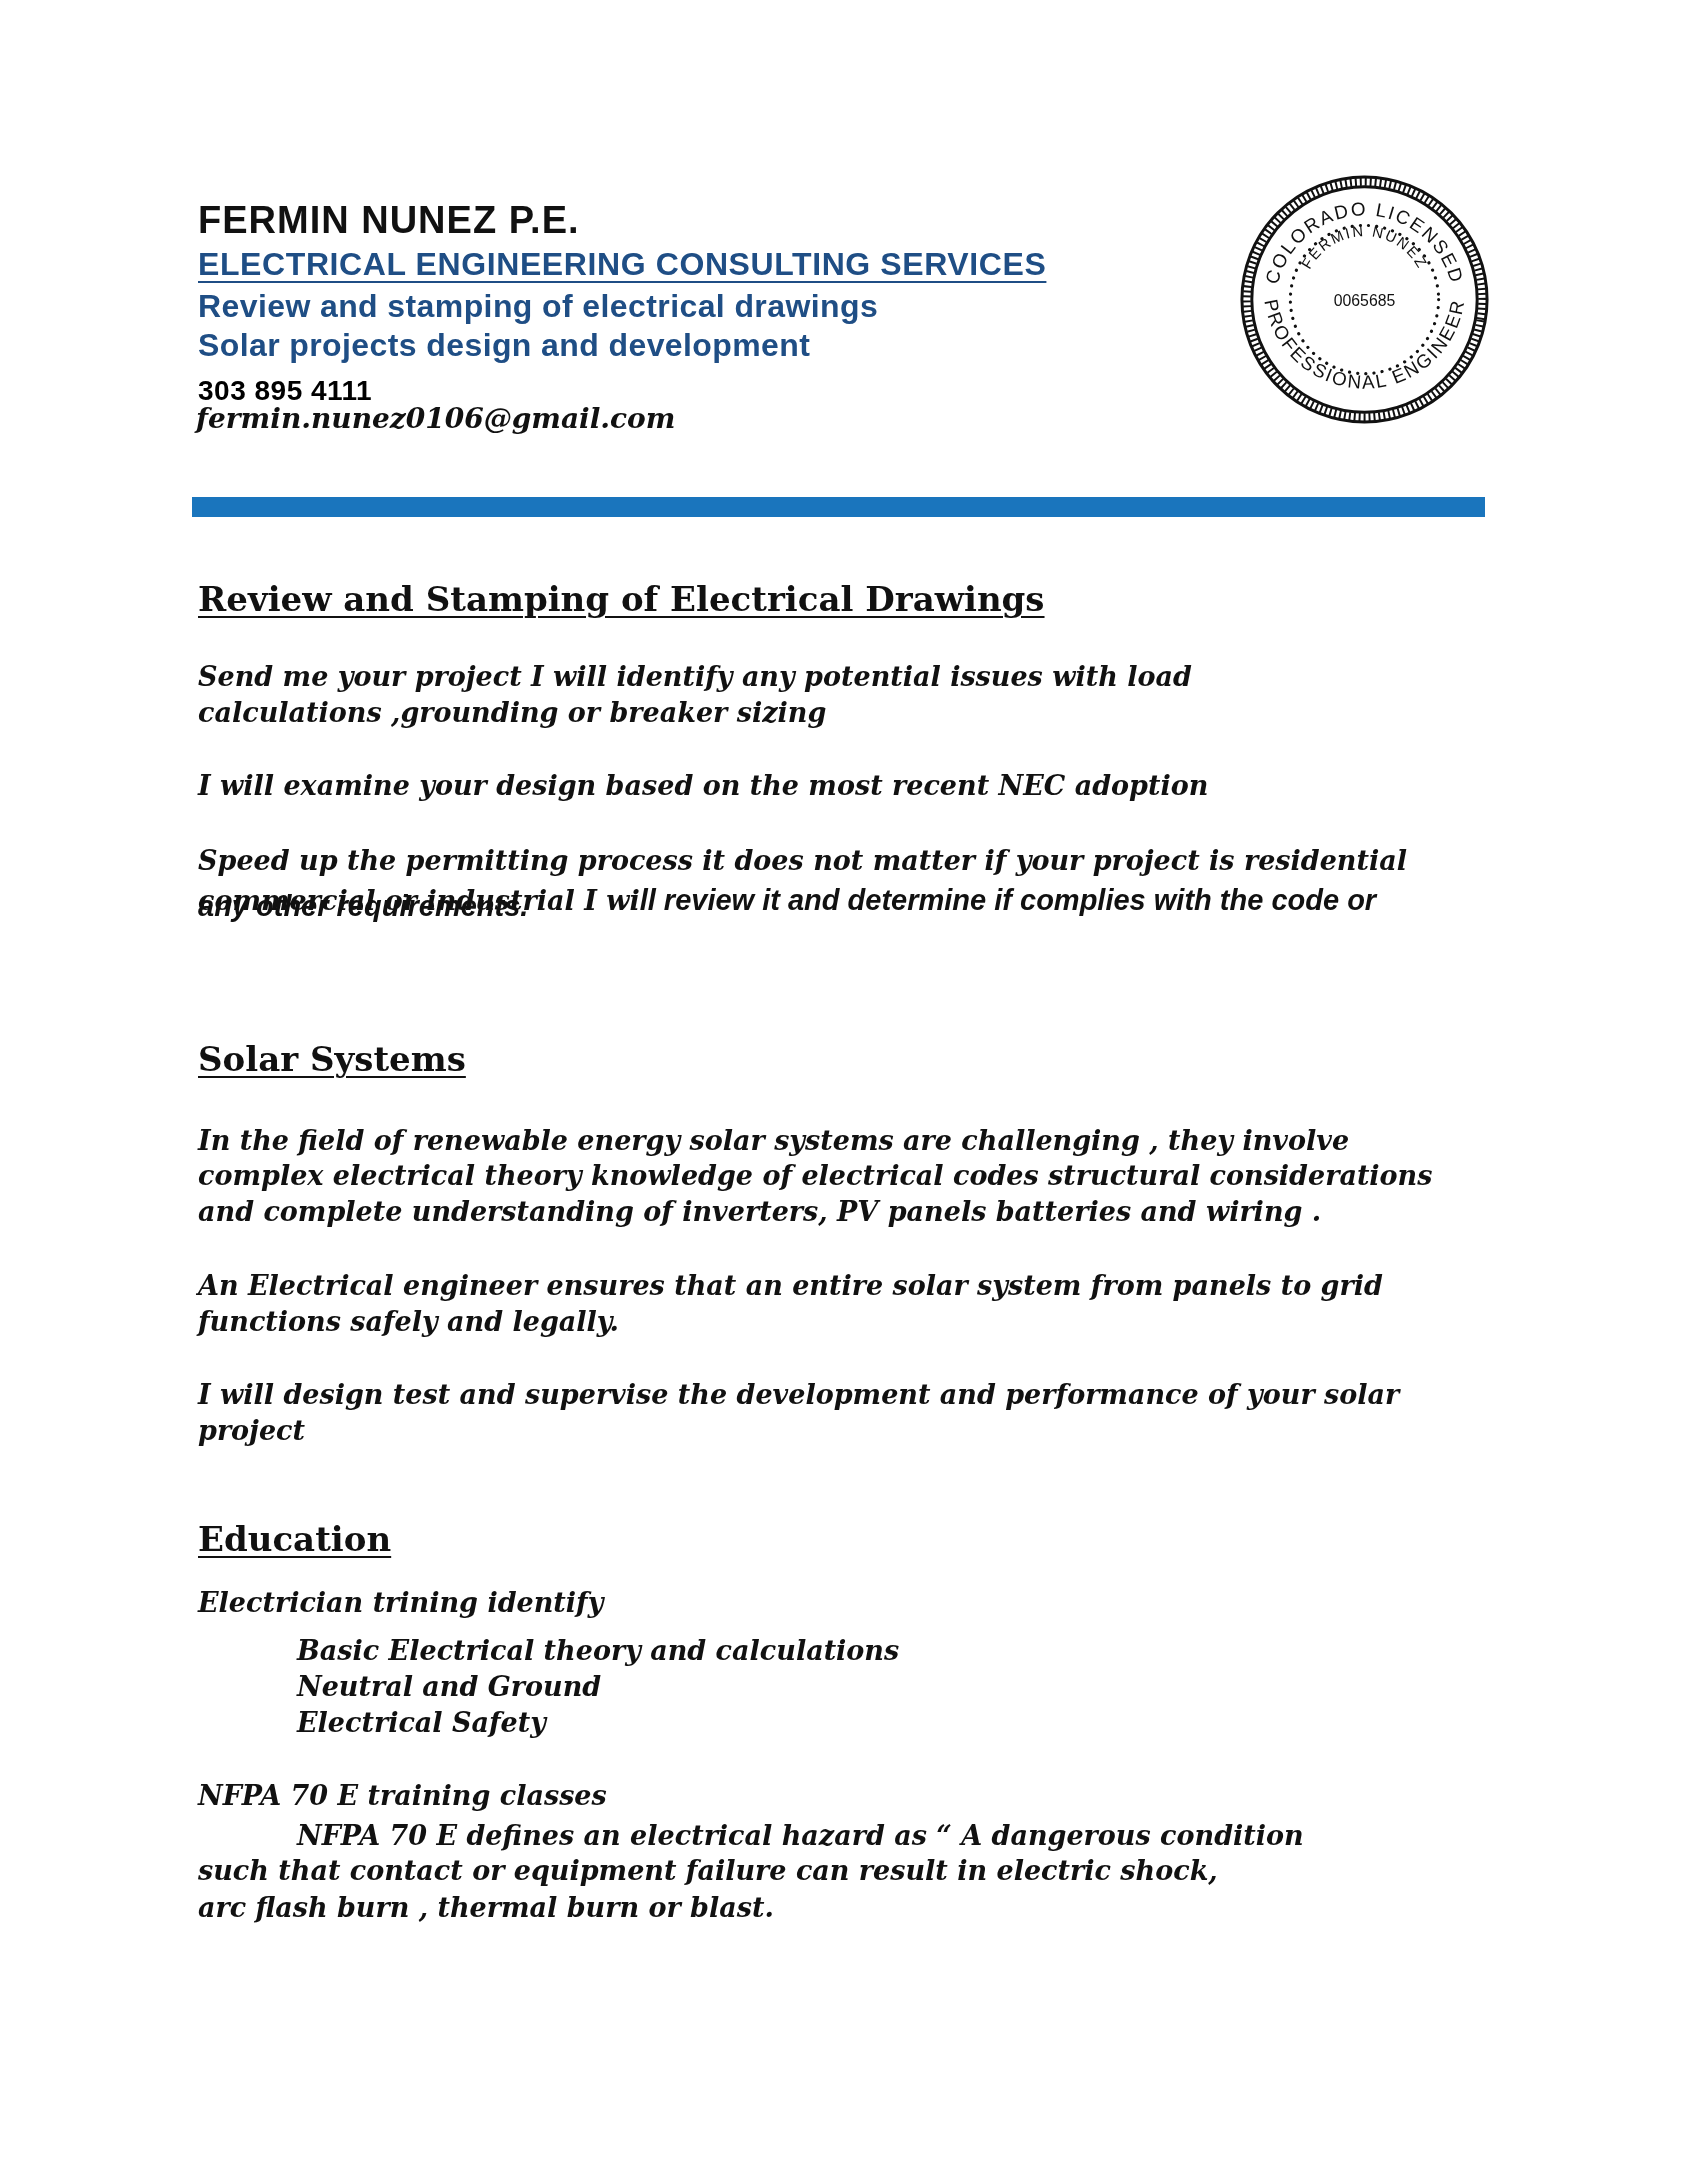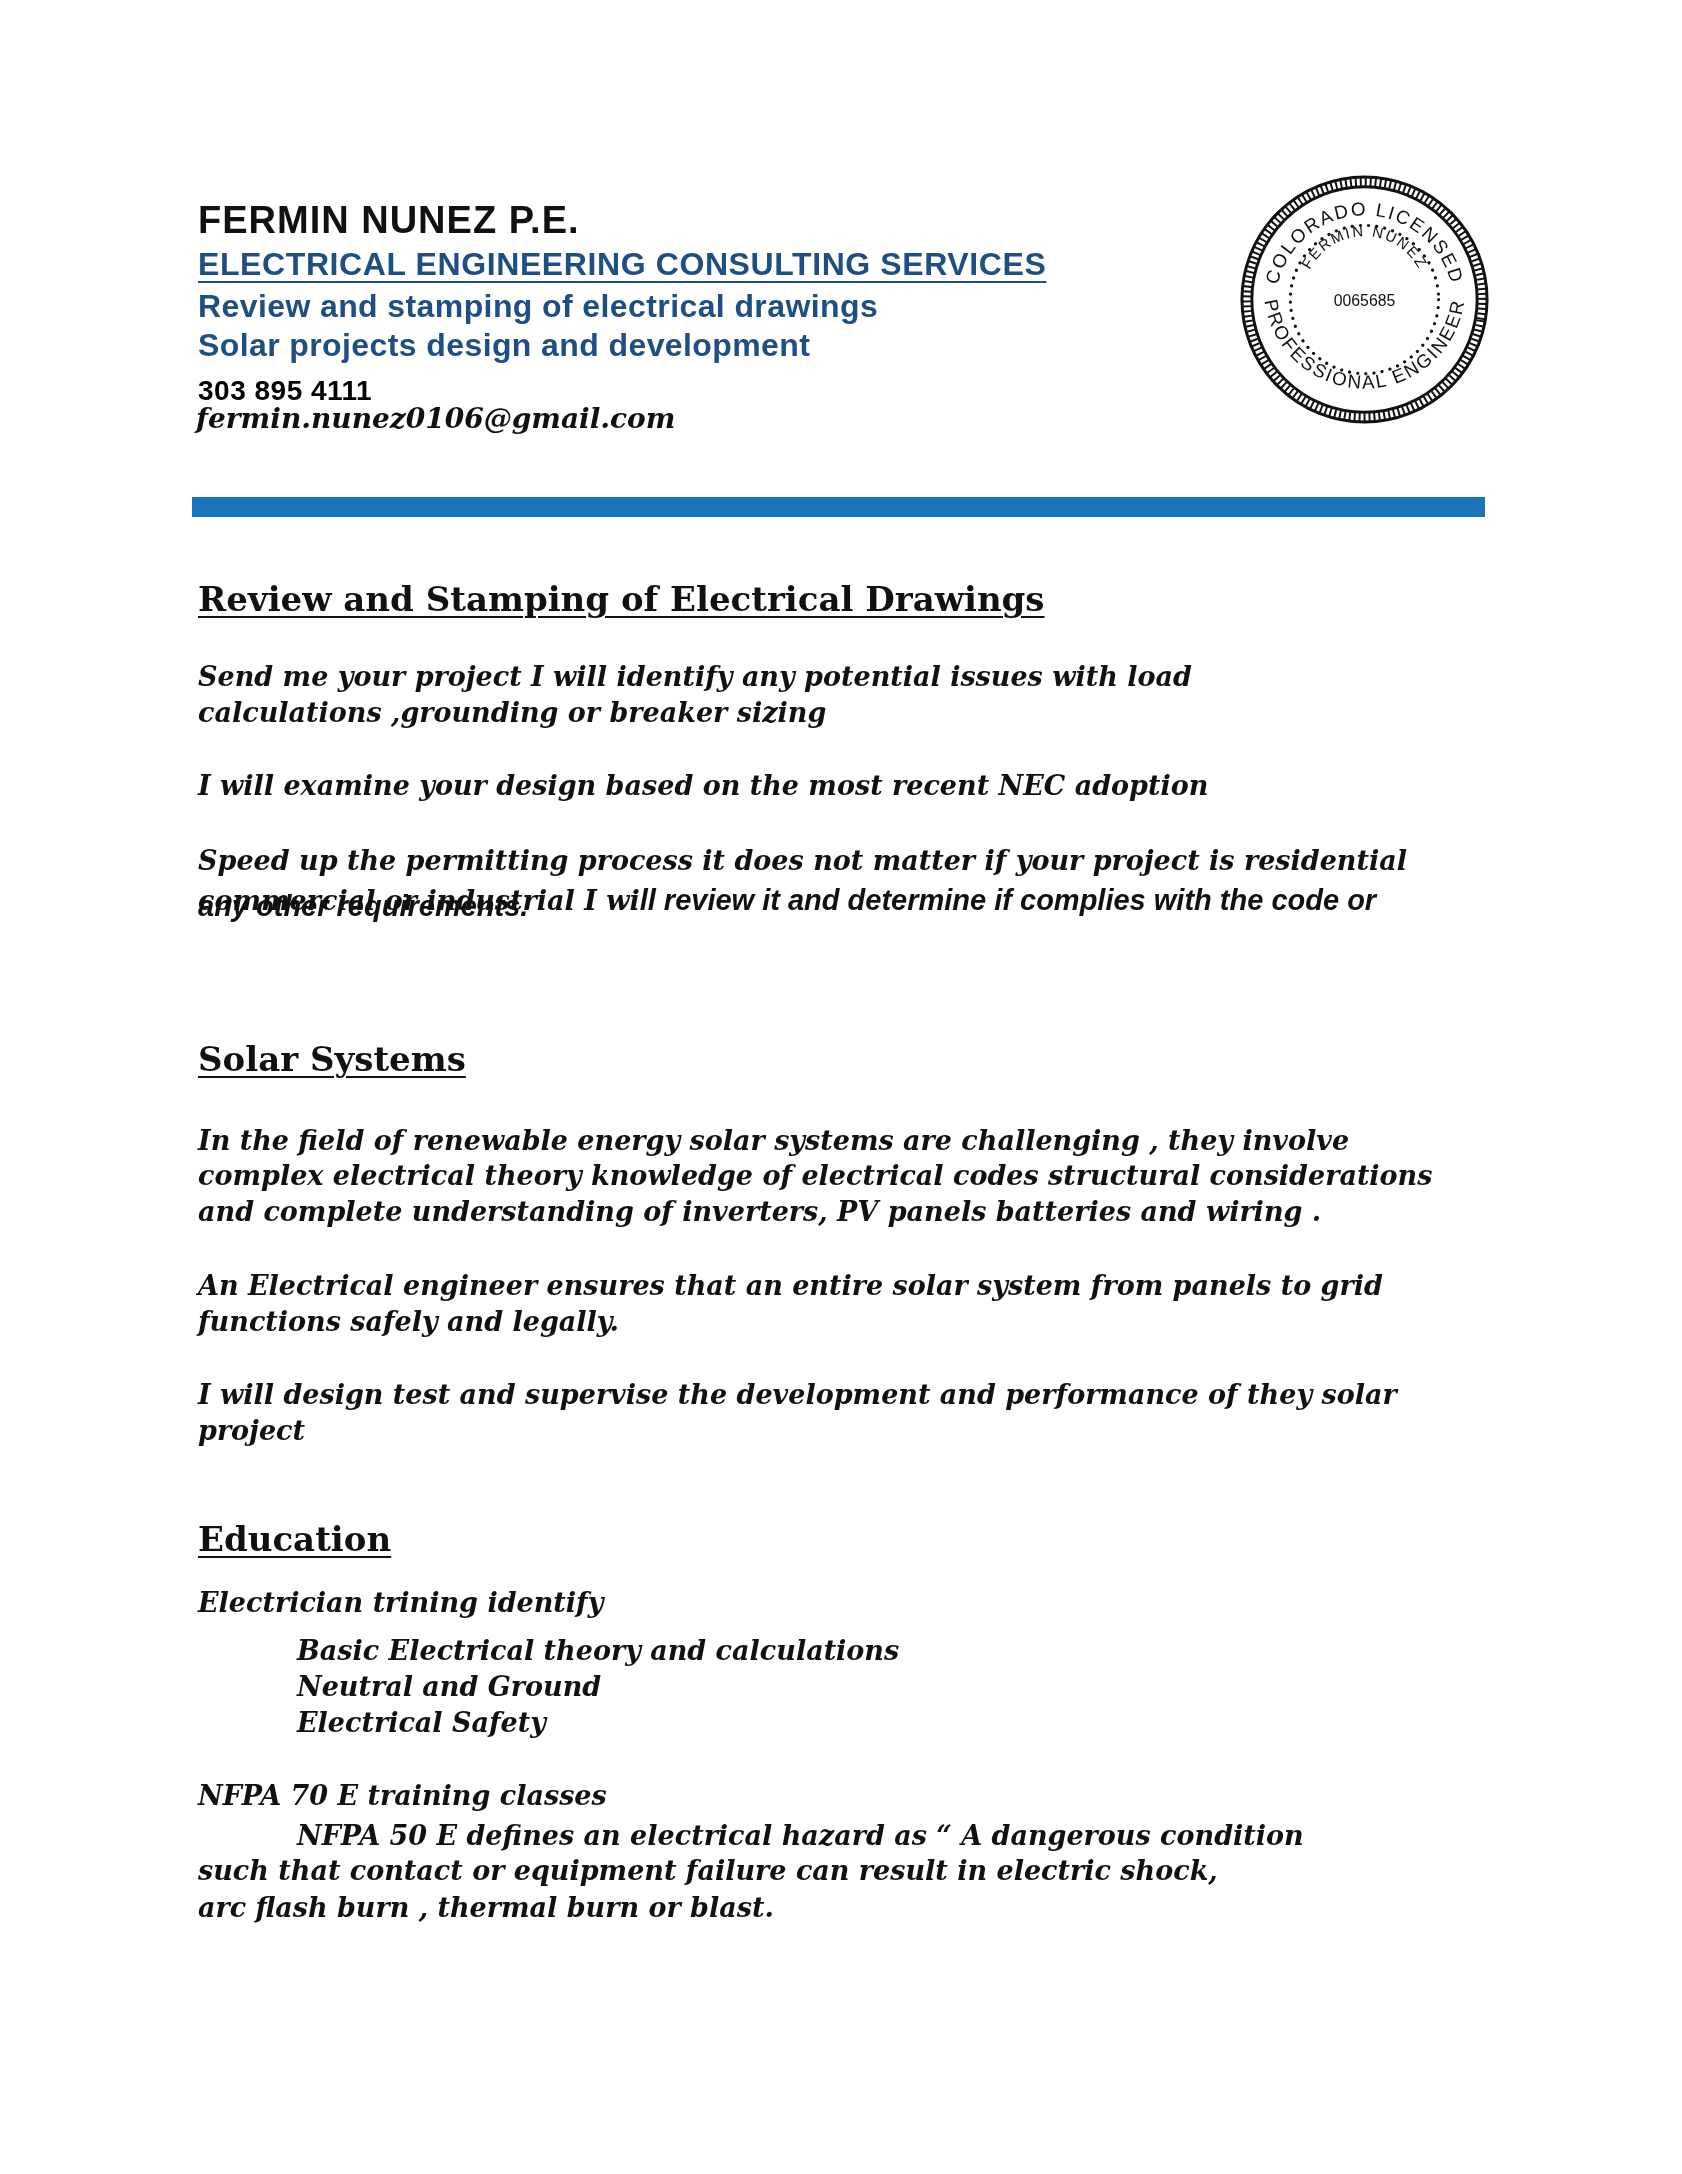--- a/index.html
+++ b/index.html
@@ -61,25 +61,25 @@
 <div class="abs p" style="top:847px;">Speed up the permitting process it does not matter if your project is residential</div>
 <div class="abs p" style="top:886px;"><span>commercial or industrial I wi</span><span class="sans">ll review it and determine if complies with the code or</span></div>
 <div class="abs p" style="top:892px;text-align:right;"><span class="sans">any other requirements.</span></div>
 
 <div class="abs sec-h" style="top:1042px;">Solar Systems</div>
 <div class="abs p" style="top:1127px;">In the field of renewable energy solar systems are challenging , they involve</div>
 <div class="abs p" style="top:1162px;">complex electrical theory knowledge of electrical codes structural considerations</div>
 <div class="abs p" style="top:1198px;">and complete understanding of inverters, PV panels batteries and wiring .</div>
 <div class="abs p" style="top:1272px;">An Electrical engineer ensures that an entire solar system from panels to grid</div>
 <div class="abs p" style="top:1308px;">functions safely and legally.</div>
-<div class="abs p" style="top:1381px;">I will design test and supervise the development and performance of they solar</div>
+<div class="abs p" style="top:1381px;">I will design test and supervise the development and performance of your solar</div>
 <div class="abs p" style="top:1417px;">project</div>
 
 <div class="abs sec-h" style="top:1522px;">Education</div>
 <div class="abs p" style="top:1589px;">Electrician trining identify</div>
 <div class="abs p ind" style="top:1637px;">Basic Electrical theory and calculations</div>
 <div class="abs p ind" style="top:1673px;">Neutral and Ground</div>
 <div class="abs p ind" style="top:1709px;">Electrical Safety</div>
 <div class="abs p" style="top:1782px;">NFPA 70 E training classes</div>
-<div class="abs p ind" style="top:1822px;">NFPA 50 E defines an electrical hazard as “ A dangerous condition</div>
+<div class="abs p ind" style="top:1822px;">NFPA 70 E defines an electrical hazard as “ A dangerous condition</div>
 <div class="abs p" style="top:1857px;">such that contact or equipment  failure can result in electric shock,</div>
 <div class="abs p" style="top:1894px;">arc flash burn , thermal burn or blast.</div>
 
 
 </body></html>

